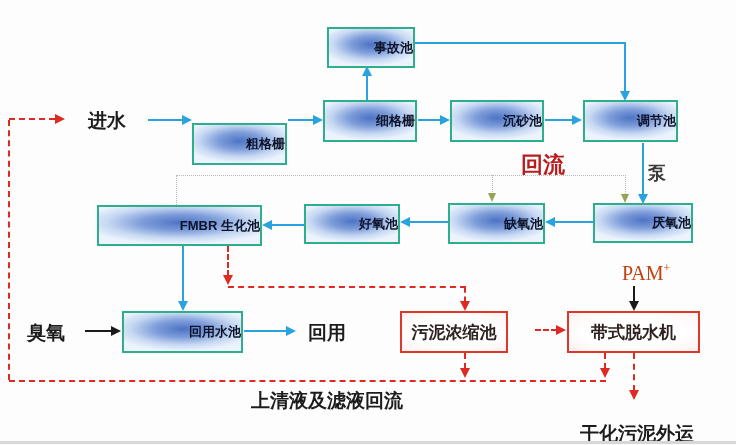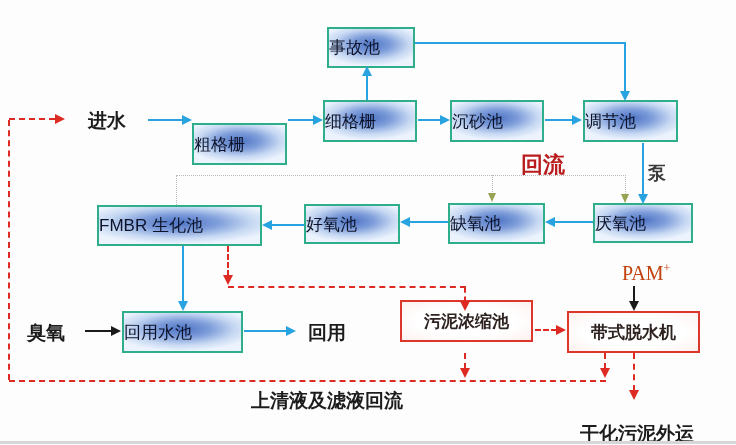--- a/index.html
+++ b/index.html
@@ -1,21 +1,21 @@
 <!DOCTYPE html>
 <html><head>
 <meta charset="utf-8">
 <style>
   html,body{margin:0;padding:0;}
   .canvas{position:relative;width:736px;height:445px;background:#fdfdfe;
           font-family:"Liberation Sans","DejaVu Sans",sans-serif;overflow:hidden;}
   .pool{position:absolute;box-sizing:border-box;border:2px solid #2fae8c;
         background:radial-gradient(ellipse 62% 58% at 50% 42%, #4d73c4 0%, #7e9dda 38%, #c6d8f2 72%, #ecf3fd 100%);
-        display:flex;align-items:center;justify-content:flex-start;
-        font-weight:normal;font-size:17px;color:#0c1228;white-space:nowrap;}
+        display:flex;align-items:center;justify-content:flex-end;
+        font-weight:bold;font-size:13px;color:#0c1228;white-space:nowrap;}
   .sludgebox{position:absolute;box-sizing:border-box;border:2px solid #dd372c;
         background:radial-gradient(ellipse at center, #ffffff 55%, #fdf1ef 100%);
         display:flex;align-items:center;justify-content:center;
         font-weight:bold;font-size:17px;color:#2e2320;white-space:nowrap;}
   .lbl{position:absolute;font-weight:bold;font-size:19px;color:#1c1c1c;white-space:nowrap;}
   .hline{position:absolute;height:2px;}
   .vline{position:absolute;width:2px;}
   .hdash{position:absolute;height:0;border-top:2px dashed #dd2a22;}
   .vdash{position:absolute;width:0;border-left:2px dashed #dd2a22;}
   .hdot{position:absolute;height:0;border-top:1px dotted #b9b9b9;}
@@ -64,21 +64,21 @@
   <div class="pool" style="left:448px;top:203px;width:97px;height:41px;">
     <span>缺氧池</span>
   </div>
   <div class="pool" style="left:593px;top:203px;width:100px;height:40px;">
     <span>厌氧池</span>
   </div>
   <div class="pool" style="left:122px;top:311px;width:121px;height:42px;">
     <span>回用水池</span>
   </div>
 
-  <div class="sludgebox" style="left:400px;top:300px;width:133px;height:42px;">
+  <div class="sludgebox" style="left:400px;top:311px;width:108px;height:42px;">
     <span>污泥浓缩池</span>
   </div>
   <div class="sludgebox" style="left:567px;top:311px;width:133px;height:42px;">
     <span>带式脱水机</span>
   </div>
 
   <div class="lbl" style="left:88px;top:108px;">进水</div>
   <div class="lbl" style="left:521px;top:150px;font-size:22px;color:#b91c1c;">回流</div>
   <div class="lbl" style="left:648px;top:161px;font-size:18px;color:#3a3a3a;">泵</div>
   <div class="lbl serif" style="left:622px;top:261px;color:#c2410c;">

